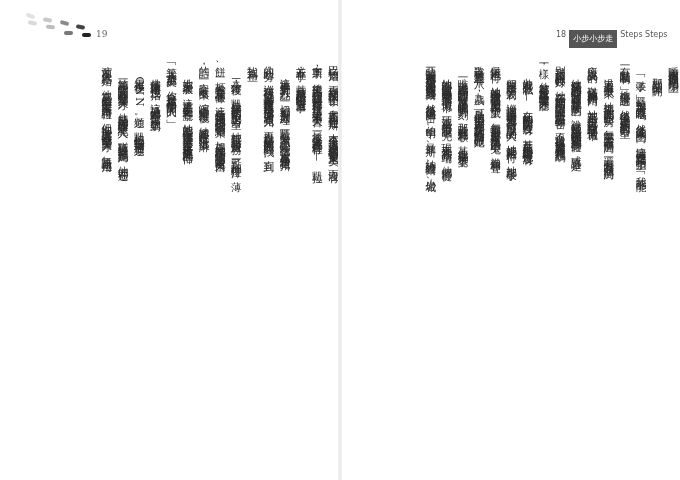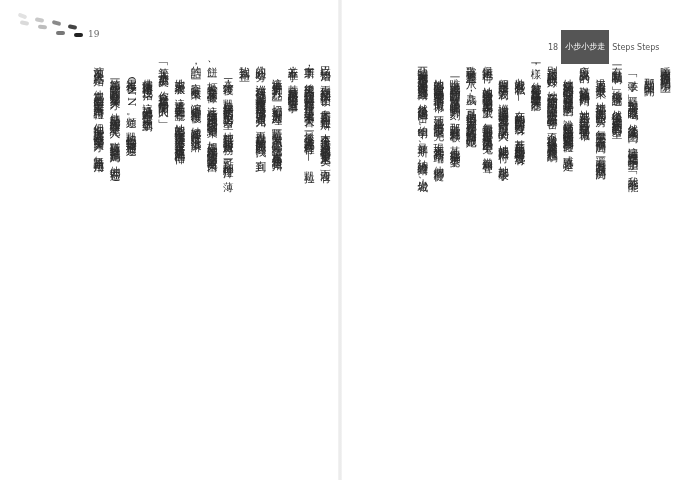--- a/index.html
+++ b/index.html
@@ -1,28 +1,28 @@
 <!DOCTYPE html>
 <html><head>
 <meta charset="utf-8">
 <style>
   html, body { margin:0; padding:0; }
   body { width:680px; height:480px; background:#ffffff; position:relative; overflow:hidden;
          font-family:"DejaVu Serif", serif; color:#2a2a2a; }
-  .page { position:absolute; top:0; height:480px; }
+  .page { position:absolute; top:0; height:480px;margin-left:8px; }
   .page-left { left:0; width:340px; }
   .page-right { left:340px; width:340px; }
   .gutter { position:absolute; left:338px; top:0; width:4px; height:480px;
             background:linear-gradient(to right,#f4f4f4,#e9e9e9,#f4f4f4); }
   .folio-left { position:absolute; left:88px; top:29px; font-size:9px; color:#666; }
   .footprints { position:absolute; left:18px; top:12px; width:70px; height:30px; }
   .fp { position:absolute; width:9px; height:4px; border-radius:2px; }
   .header-right { position:absolute; left:208px; top:30px; font-size:8px; color:#555;
-                  display:flex; align-items:center; gap:3px; font-family:"DejaVu Sans", sans-serif; }
-  .header-right .badge { background:#555; color:#fff; padding:12px 4px; font-size:8px; line-height:10px; }
+                  display:flex; gap:3px; font-family:"DejaVu Sans", sans-serif; }
+  .header-right .badge { background:#555; color:#fff; padding:4px 4px; font-size:8px; line-height:10px; }
   .cols { position:absolute; top:58px; height:412px; display:flex; flex-direction:row-reverse; }
   .col { writing-mode:vertical-rl; font-size:10.6px; line-height:13.2px; width:13.2px;
          letter-spacing:1.6px; white-space:nowrap; }
   .gap { width:3px; }
 </style>
 </head>
 <body>
 
 <div class="page page-left">
   <div class="footprints">

